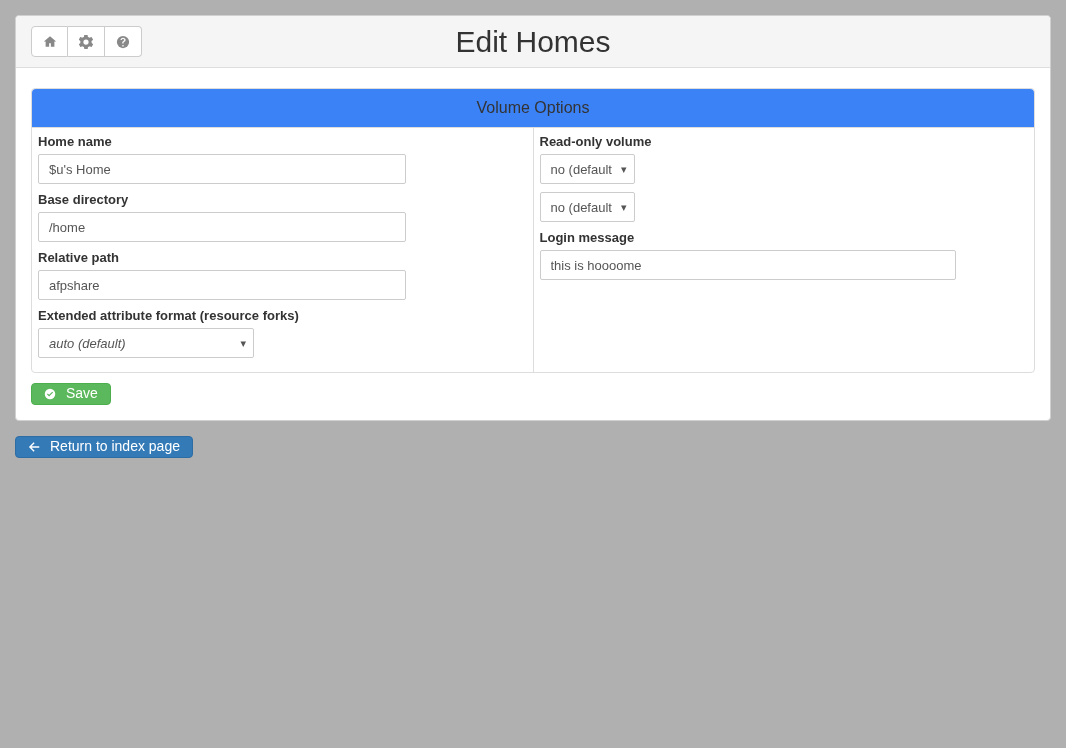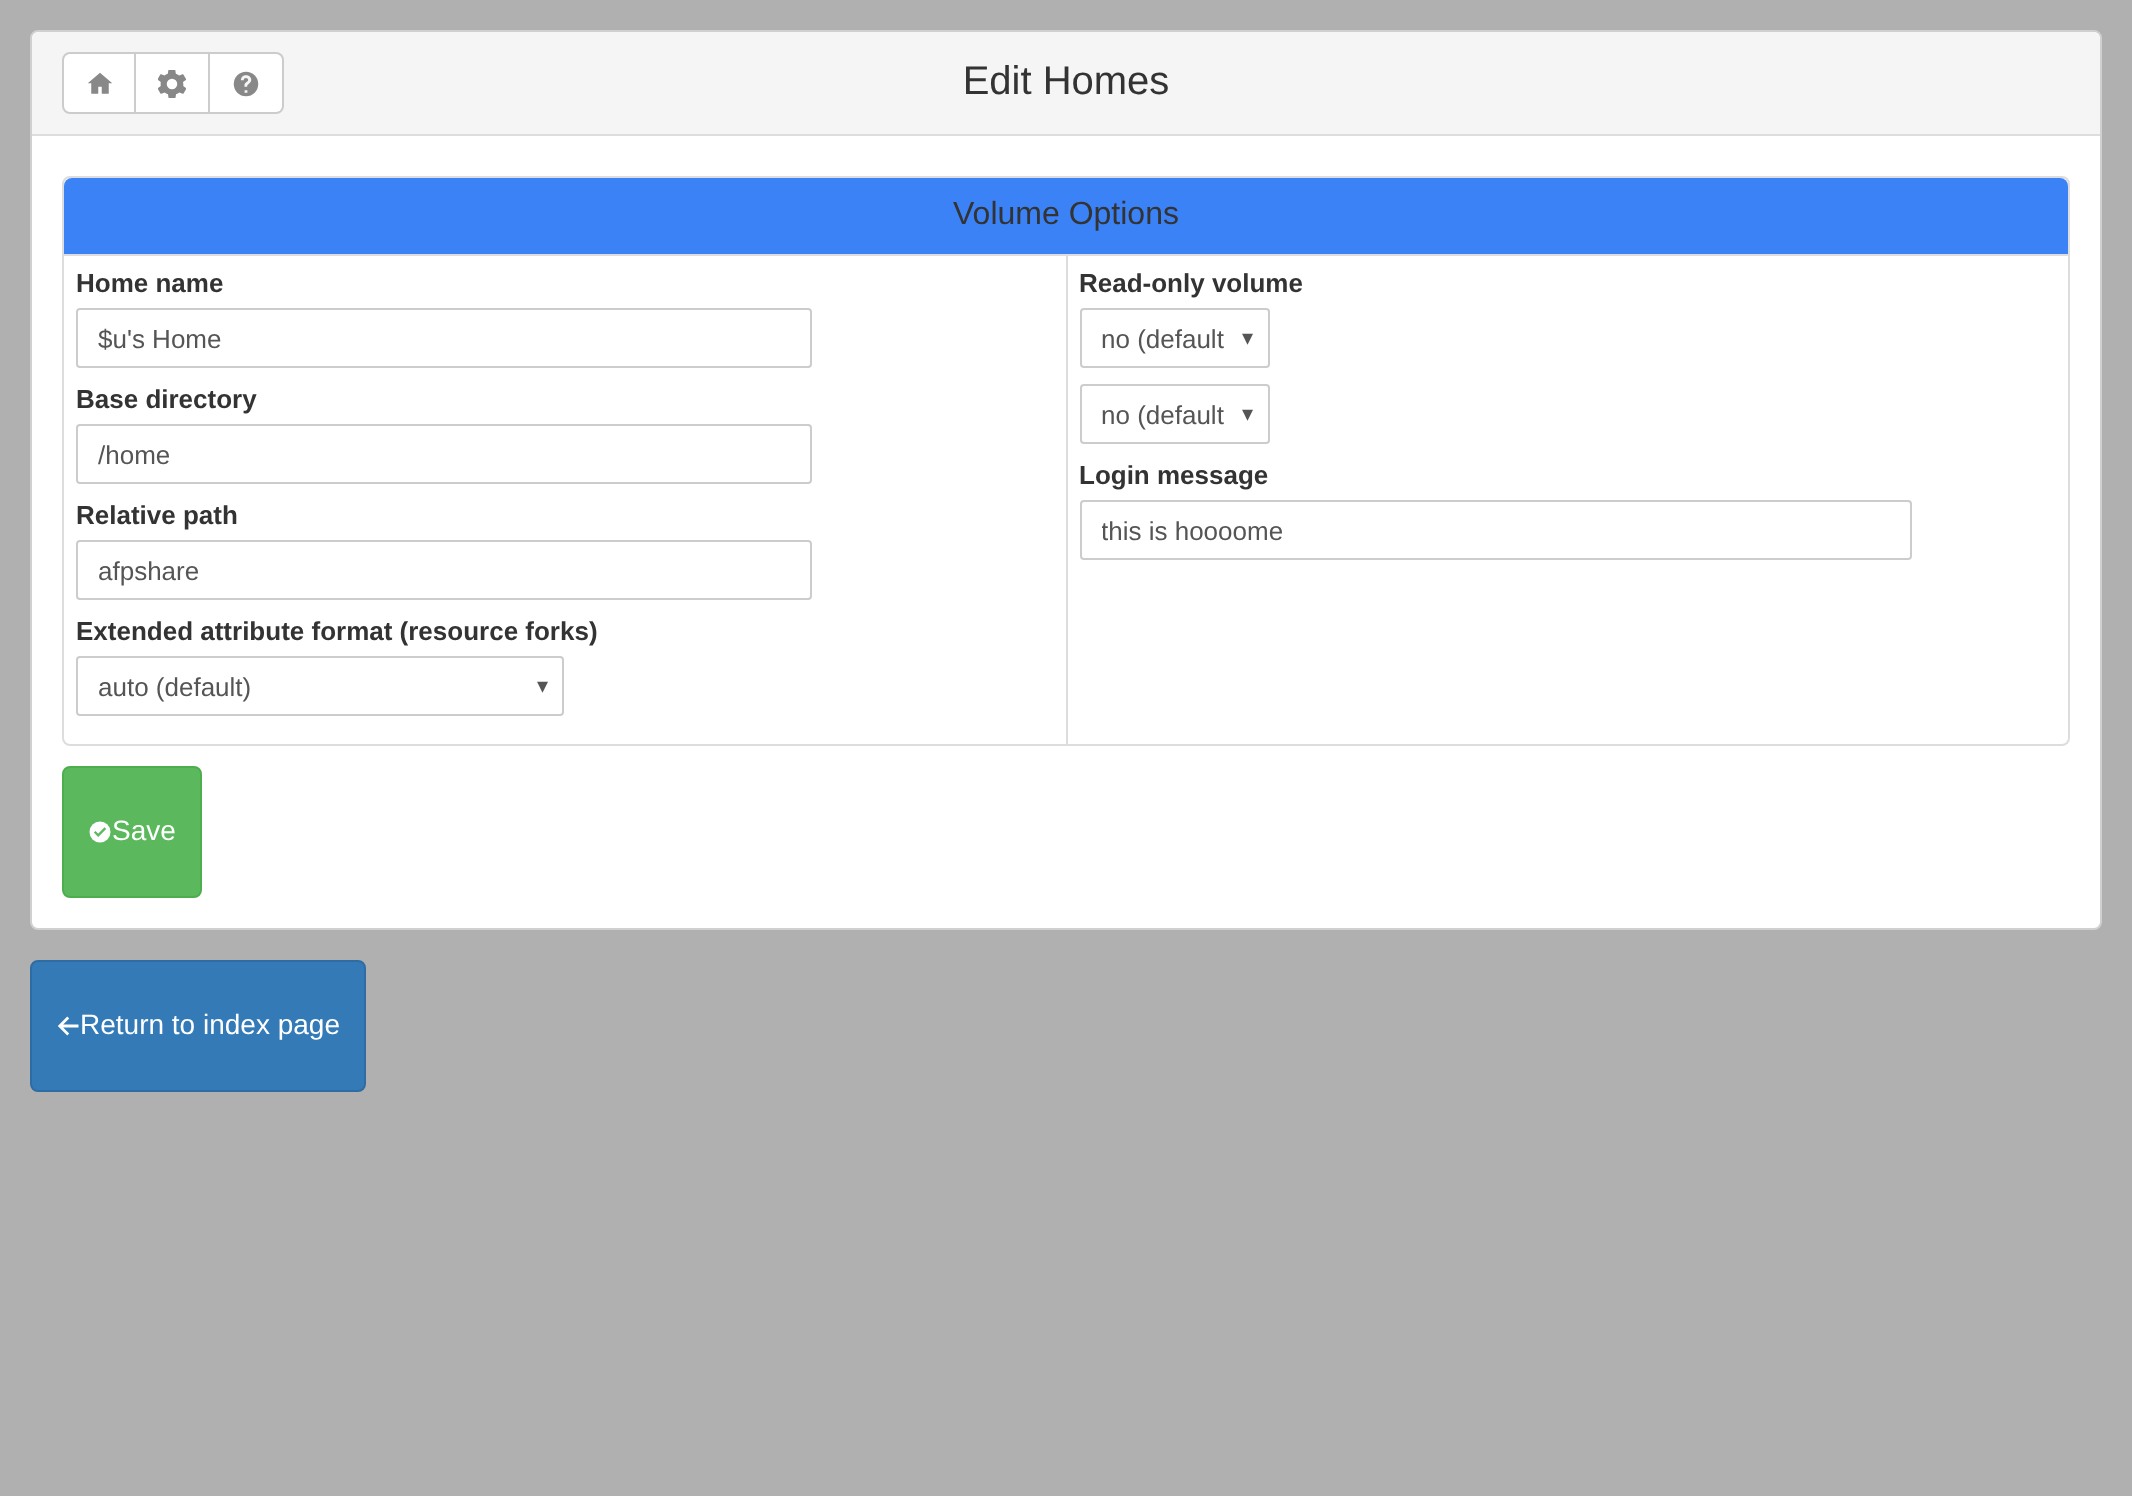--- a/index.html
+++ b/index.html
@@ -39,21 +39,21 @@
       align-items: center;
       justify-content: center;
       cursor: pointer;
       color: #888;
     }
     .header-btn:first-child { border-radius: 4px 0 0 4px; }
     .header-btn:last-child { border-radius: 0 4px 4px 0; }
     .header-btn + .header-btn { border-left: none; }
     .panel-title {
       text-align: center;
-      font-size: 20px;
+      font-size: 30px;
       font-weight: 500;
       color: #333;
       line-height: 31px;
     }
     .panel-body {
       padding: 15px;
     }
     .nav-tabs {
       display: flex;
       border-bottom: 1px solid #ddd;
@@ -119,43 +119,43 @@
       padding: 5px 10px;
       font-size: 13px;
       color: #555;
       background: #fff;
       border: 1px solid #ccc;
       border-radius: 2px;
       font-family: inherit;
     }
     .form-control.text { width: 368px; }
     .form-control.text.long { width: 416px; }
-    .form-control.select-wide { width: 244px; }
+    .form-control.select-wide { width: 216px; font-style: italic; }
     .form-control.select-narrow { width: 95px; }
     select.form-control {
       padding-right: 22px;
       appearance: none;
       background-image: none;
     }
     .select-wrap { position: relative; display: inline-block; }
     .select-wrap::after {
       content: "▾";
       position: absolute;
       right: 8px;
       top: 50%;
       transform: translateY(-50%);
       color: #555;
       font-size: 11px;
       pointer-events: none;
     }
     .btn {
       display: inline-flex;
       align-items: center;
-      gap: 0;
-      padding: 22px 12px;
+      gap: 10px;
+      padding: 0 12px;
       font-size: 14px;
       border-radius: 4px;
       cursor: pointer;
       border: 1px solid transparent;
       color: #fff;
       line-height: 1.42857;
     }
     .btn-success {
       background: #5cb85c;
       border-color: #4cae4c;

